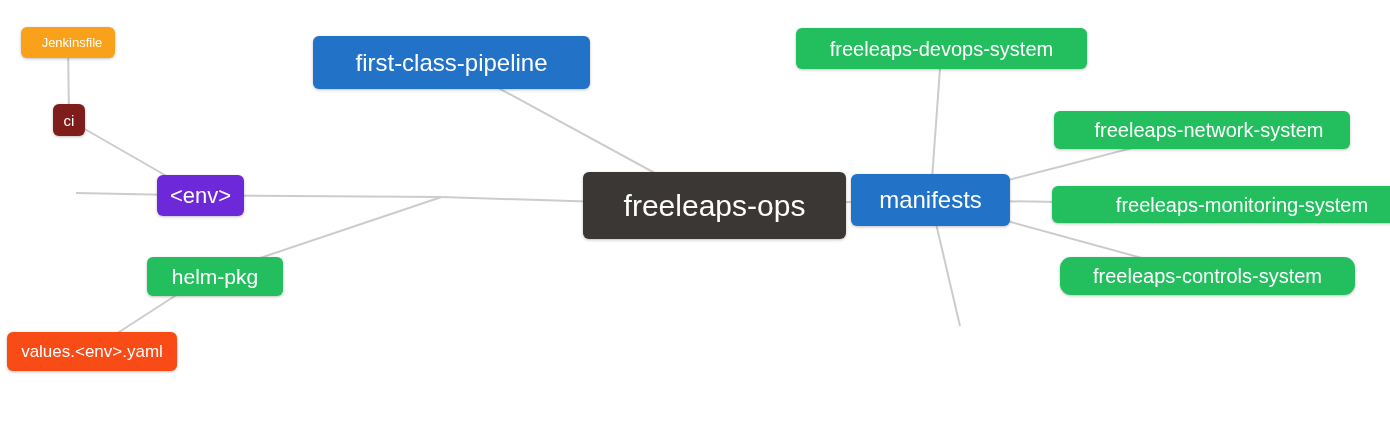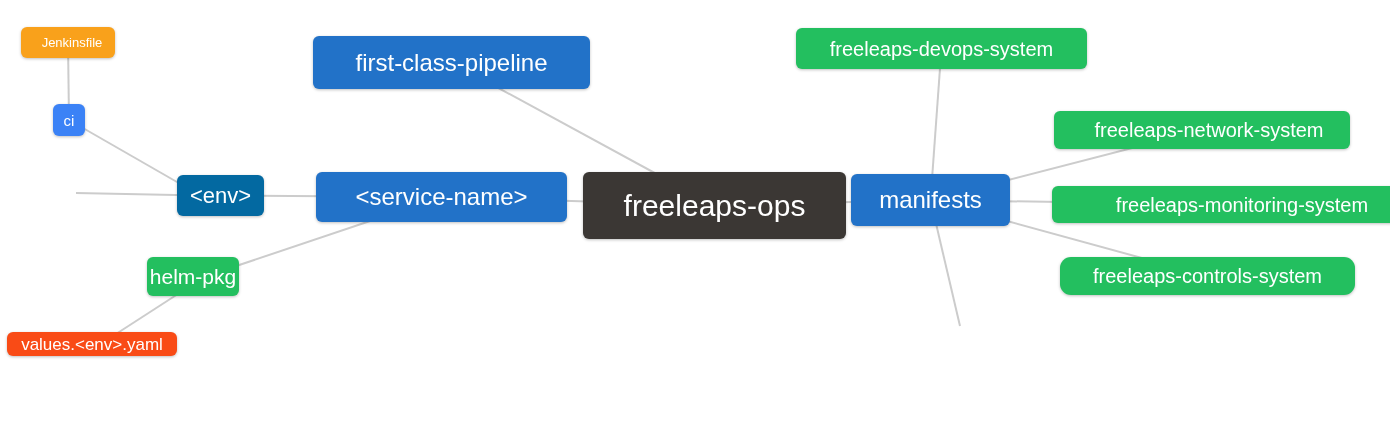--- a/index.html
+++ b/index.html
@@ -53,26 +53,25 @@
       <line x1="441.5" y1="197" x2="714.5" y2="205.5" stroke="#cccccc" stroke-width="2"></line>
       <line x1="930.5" y1="200" x2="714.5" y2="205.5" stroke="#cccccc" stroke-width="2"></line>
       <line x1="941.5" y1="47.5" x2="930.5" y2="200" stroke="#cccccc" stroke-width="2"></line>
       <line x1="1202" y1="130" x2="930.5" y2="200" stroke="#cccccc" stroke-width="2"></line>
       <line x1="1212.5" y1="204.5" x2="930.5" y2="200" stroke="#cccccc" stroke-width="2"></line>
       <line x1="1207.5" y1="276" x2="930.5" y2="200" stroke="#cccccc" stroke-width="2"></line>
       <line x1="960" y1="326" x2="930.5" y2="200" stroke="#cccccc" stroke-width="2"></line>
     </svg>
 
   <div class="node" style="left: 21px; top: 27px; width: 94px; height: 31px; font-size: 13px; background: rgb(249, 161, 27); padding-left: 8px;">Jenkinsfile</div>
-  <div class="node" style="left: 53px; top: 104px; width: 32px; height: 32px; font-size: 15px; background: #3b82f6;">ci</div>
-  <div class="node" style="left: 157px; top: 175px; width: 87px; height: 41px; font-size: 22px; background: #0369a1; margin-left: 20px;">&lt;env&gt;</div>
-  <div class="node" style="left: 147px; top: 257px; width: 92px; height: 39px; font-size: 21px; background: rgb(35, 191, 95);">helm-pkg</div>
-  <div class="node" style="left: 7px; top: 332px; width: 170px; height: 24px; font-size: 17px; background: rgb(249, 75, 22);">values.&lt;env&gt;.yaml</div>
+  <div class="node" style="left: 53px; top: 104px; width: 32px; height: 32px; font-size: 15px; background: #7f1d1d;">ci</div>
+  <div class="node" style="left: 157px; top: 175px; width: 87px; height: 41px; font-size: 22px; background: #6d28d9;">&lt;env&gt;</div>
+  <div class="node" style="left: 147px; top: 257px; width: 136px; height: 39px; font-size: 21px; background: rgb(35, 191, 95);">helm-pkg</div>
+  <div class="node" style="left: 7px; top: 332px; width: 170px; height: 39px; font-size: 17px; background: rgb(249, 75, 22);">values.&lt;env&gt;.yaml</div>
   <div class="node" style="left: 313px; top: 36px; width: 277px; height: 53px; font-size: 24px; background: rgb(34, 114, 200);">first-class-pipeline</div>
-  <div class="node" style="left: 316px; top: 172px; width: 251px; height: 50px; font-size: 24px; background: rgb(34, 114, 200);">&lt;service-name&gt;</div>
   <div class="node" style="left: 583px; top: 172px; width: 263px; height: 67px; font-size: 30px; background: rgb(59, 55, 52);">freeleaps-ops</div>
   <div class="node" style="left: 851px; top: 174px; width: 159px; height: 52px; font-size: 24px; background: rgb(34, 114, 200);">manifests</div>
   <div class="node" style="left: 796px; top: 28px; width: 291px; height: 41px; font-size: 20px; background: rgb(35, 191, 95);">freeleaps-devops-system</div>
   <div class="node" style="left: 1054px; top: 111px; width: 296px; height: 38px; font-size: 20px; background: rgb(35, 191, 95); padding-left: 14px;">freeleaps-network-system</div>
   <div class="node" style="left: 1052px; top: 186px; width: 380px; height: 37px; font-size: 20px; background: rgb(35, 191, 95);">freeleaps-monitoring-system</div>
   <div class="node" style="left: 1060px; top: 257px; width: 295px; height: 38px; font-size: 20px; background: rgb(35, 191, 95); border-radius: 11px;">freeleaps-controls-system</div>
 
 </div>
 
 </body></html>

